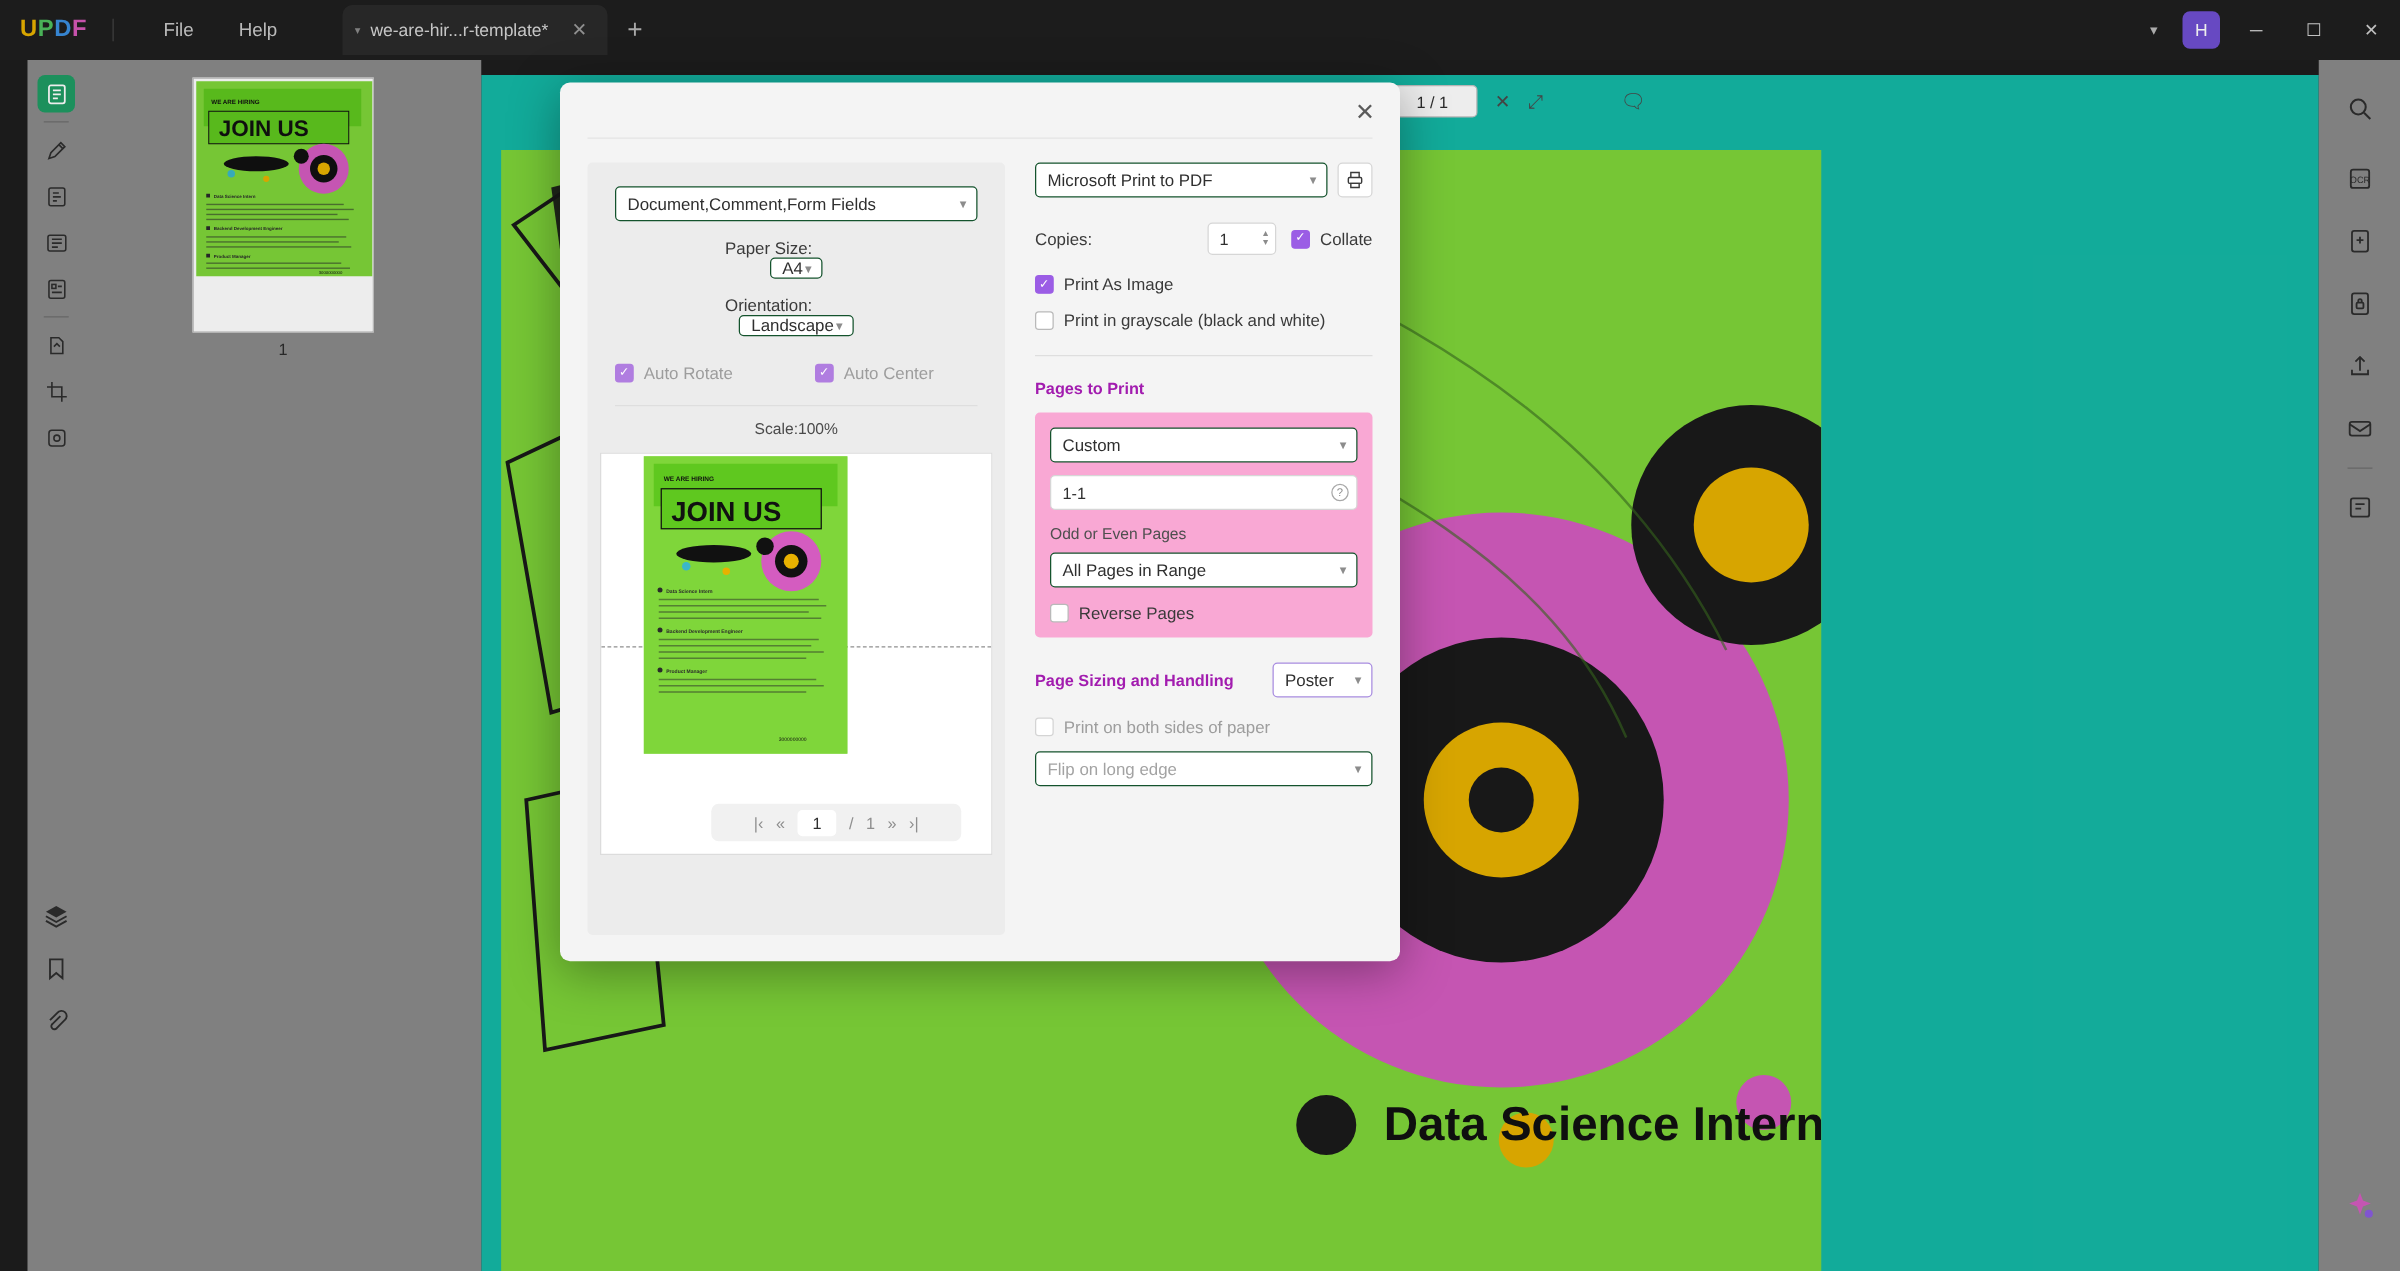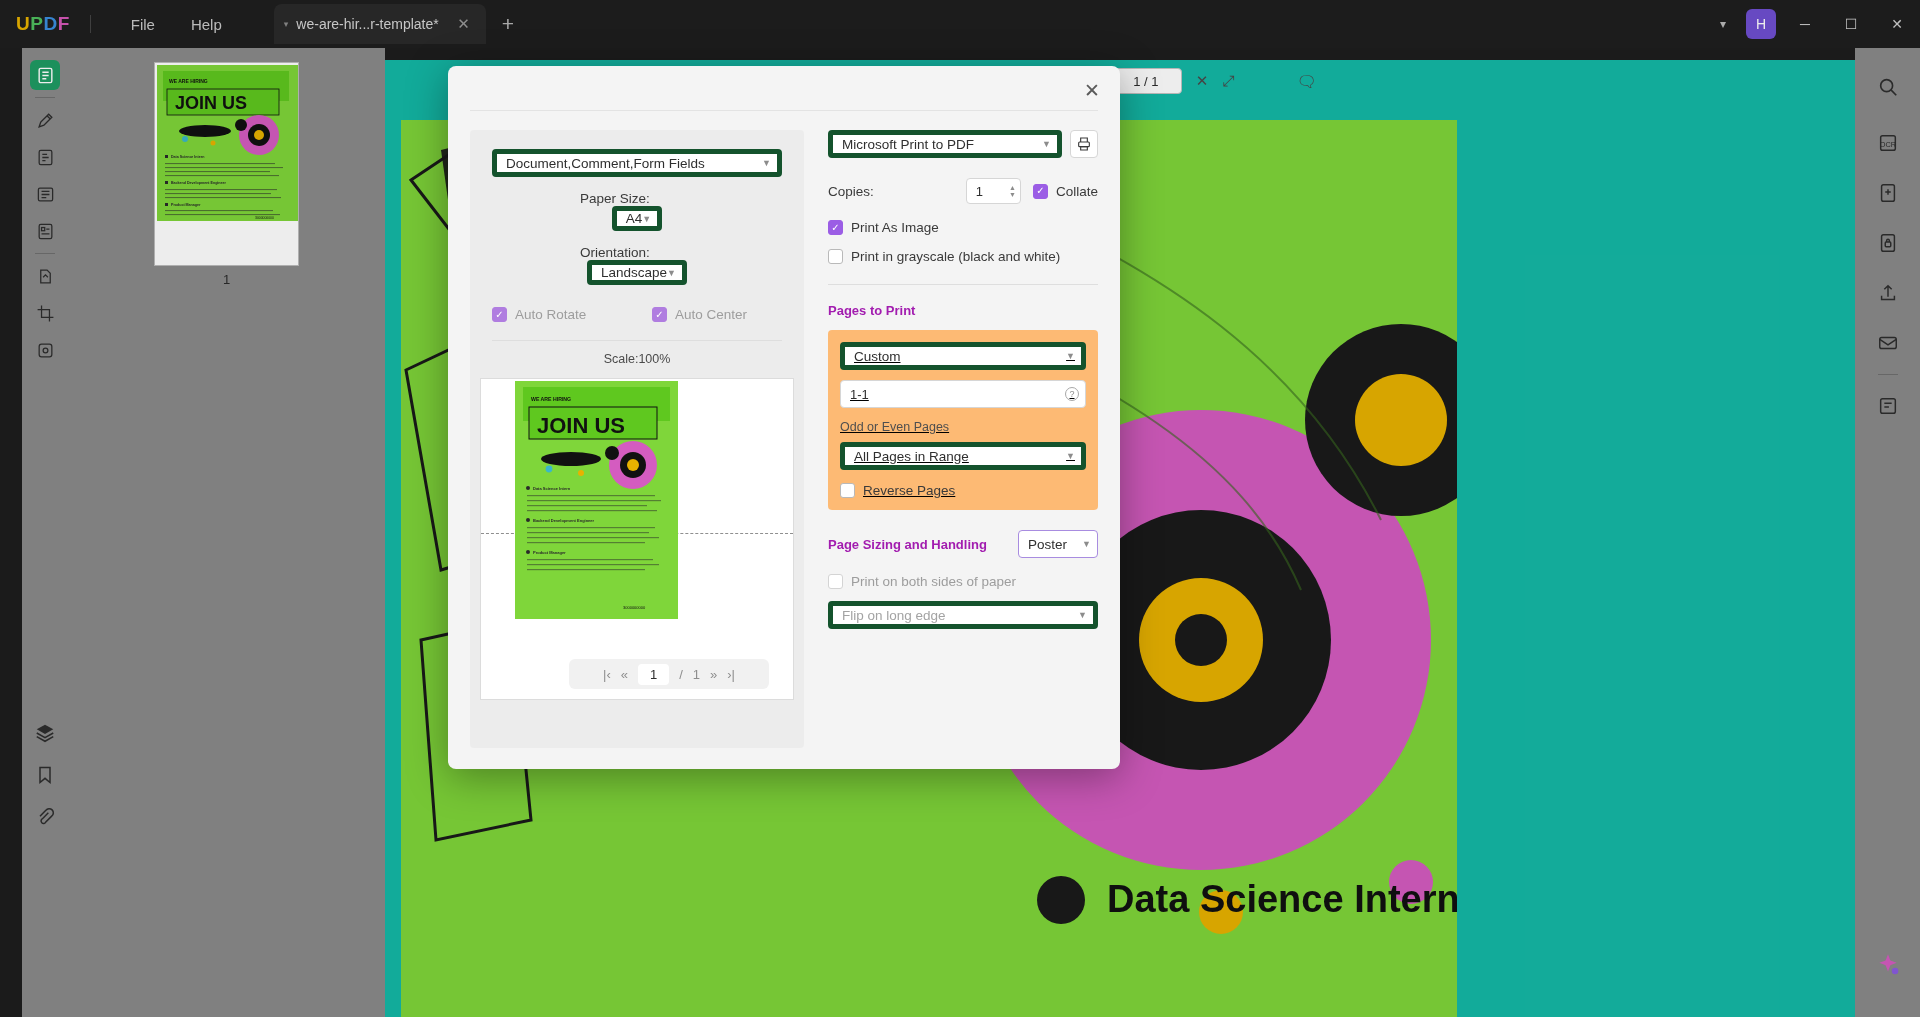--- a/index.html
+++ b/index.html
@@ -104,21 +104,21 @@
   .modal-close {
     position:absolute; right: 14px; top: 10px; width:28px; height:28px;
     display:flex; align-items:center; justify-content:center;
     font-size:19px; color:#5a5a5a; border-radius:4px;
   }
   .modal-hr { position:absolute; left: 22px; top: 44px; width: 628px; height:1px; background:#e3e3e3; }
 
   
   .lcol { position:absolute; left: 22px; top: 64px; width: 334px; height: 618px; background:#ececec; border-radius: 4px; }
   .sel {
-    height: 28px; background:#fff; border:5px solid #14532d; border-radius:4px;
+    height: 28px; background:#fff; border:1px solid #14532d; border-radius:4px;
     display:flex; align-items:center; padding: 0 6px 0 9px; font-size:13.5px; color:#2f2f2f;
   }
   .sel .caret { margin-left:auto; color:#8c8c8c; font-size:9px; }
   .fieldrow { display:flex; align-items:center; margin-top: 14px; flex-direction: column; }
   .flabel { font-size: 13.5px; color:#3a3a3a; width: 114px; }
   .lc-pad { padding: 19px 22px 0 22px; }
   .chkrow { display:flex; align-items:center; margin-top: 22px; }
   .chk {
     width:15px; height:15px; border-radius:3px; border:1.5px solid #b9b9b9; background:#fff;
     display:flex; align-items:center; justify-content:center; flex:none;
@@ -156,21 +156,21 @@
   }
   .copies-row { display:flex; align-items:center; margin-top: 20px; }
   .copies-label { font-size:13.5px; color:#3a3a3a; width: 140px; }
   .spinner {
     width: 56px; height:26px; background:#fff; border:1px solid #d6d6d6; border-radius:4px;
     display:flex; align-items:center; padding: 0 4px 0 9px; font-size:13px; color:#2f2f2f;
   }
   .spin-arrows { margin-left:auto; display:flex; flex-direction:column; gap:1px; color:#8c8c8c; font-size:7px; line-height:6px; }
   .rc-sep { height:1px; background:#dedede; margin: 20px 0 0 0; }
   .sect-title { font-size:13px; font-weight:bold; color:#a21caf; margin-top: 18px; }
-  .rbox { background:#fdba74; border-radius:4px; padding: 12px; margin-top: 12px; text-decoration: underline; }
+  .rbox { background:#f9a8d4; border-radius:4px; padding: 12px; margin-top: 12px; }
   .mini-label { font-size:12.5px; color:#4f4f4f; margin-top: 12px; }
   .range-in {
     height: 28px; background:#fff; border:1px solid #d6d6d6; border-radius:4px;
     display:flex; align-items:center; padding: 0 6px 0 9px; font-size:13px; color:#2f2f2f; margin-top: 10px;
   }
   .qmark { margin-left:auto; width:14px; height:14px; border-radius:50%; border:1px solid #a8a8a8; color:#8c8c8c; font-size:9px; display:flex; align-items:center; justify-content:center; }
   .sizing-head { display:flex; align-items:center; margin-top: 20px; }
   .sizing-sel {
     width: 80px; height: 28px; background:#fff; border:1px solid #a88ce0; border-radius:4px;
     display:flex; align-items:center; padding: 0 6px 0 9px; font-size:13.5px; color:#2f2f2f;

